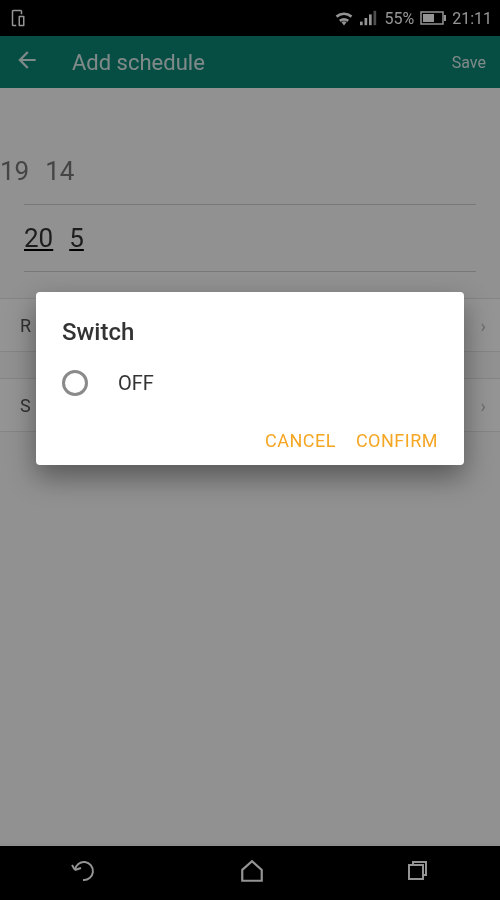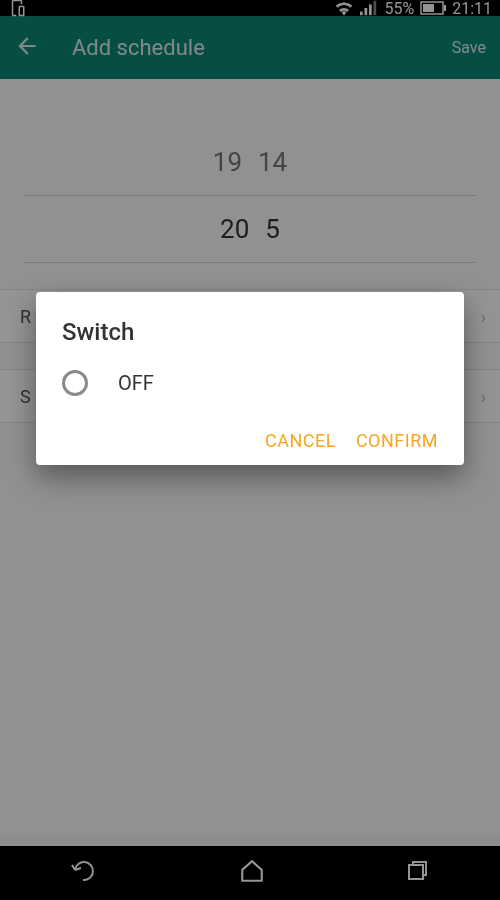--- a/index.html
+++ b/index.html
@@ -2,47 +2,47 @@
 <html><head>
   <meta charset="utf-8">
   <style>
     * { margin: 0; padding: 0; box-sizing: border-box; font-family: Roboto, Arial, sans-serif; }
     body {
       width: 500px; height: 900px; background: #f5f5f5;
       position: relative; overflow: hidden;
     }
     
     .status-bar {
-      height: 16px; background: #000; color: #fff;
+      height: 36px; background: #000; color: #fff;
       display: flex; align-items: center; justify-content: space-between;
       padding: 0 8px; font-size: 16px;
     }
     .status-left { display: flex; align-items: center; gap: 4px; }
     .status-right { display: flex; align-items: center; gap: 6px; }
     .status-right svg, .status-left svg { display: block; }
 
     
     .app-header {
-      height: 63px; background: #0c8676; color: #fff;
+      height: 52px; background: #0c8676; color: #fff;
       display: flex; align-items: center; padding: 0 14px;
     }
     .back-arrow { margin-right: 32px; }
     .header-title { flex: 1; font-size: 22px; font-weight: 400; opacity: 0.85; }
     .save-btn { font-size: 16px; opacity: 0.85; }
 
     
     .content { position: relative; height: calc(900px - 28px - 63px - 54px); background: #fafafa; }
     .time-picker { padding-top: 50px; text-align: center; }
     .time-row {
       font-size: 26px; color: #444; padding: 18px 0;
-      display: flex; justify-content: center; gap: 16px;
+      display: flex; gap: 16px;
     }
     .selected-row-wrap {
       border-top: 1px solid #cfcfcf; border-bottom: 1px solid #cfcfcf;
-      margin: 0 24px; padding: 0;
+      margin: 0 24px; padding: 0; text-decoration: underline;
     }
     .list-row {
       height: 54px; border-top: 1px solid #e6e6e6; border-bottom: 1px solid #e6e6e6;
       padding: 0 20px; display: flex; align-items: center; font-size: 18px; color: #555;
       margin-top: 26px; position: relative; background:#fff;
     }
     .list-row + .list-row { margin-top: 26px; }
     .chev { position: absolute; right: 14px; color: #bbb; font-size: 18px; }
 
     

